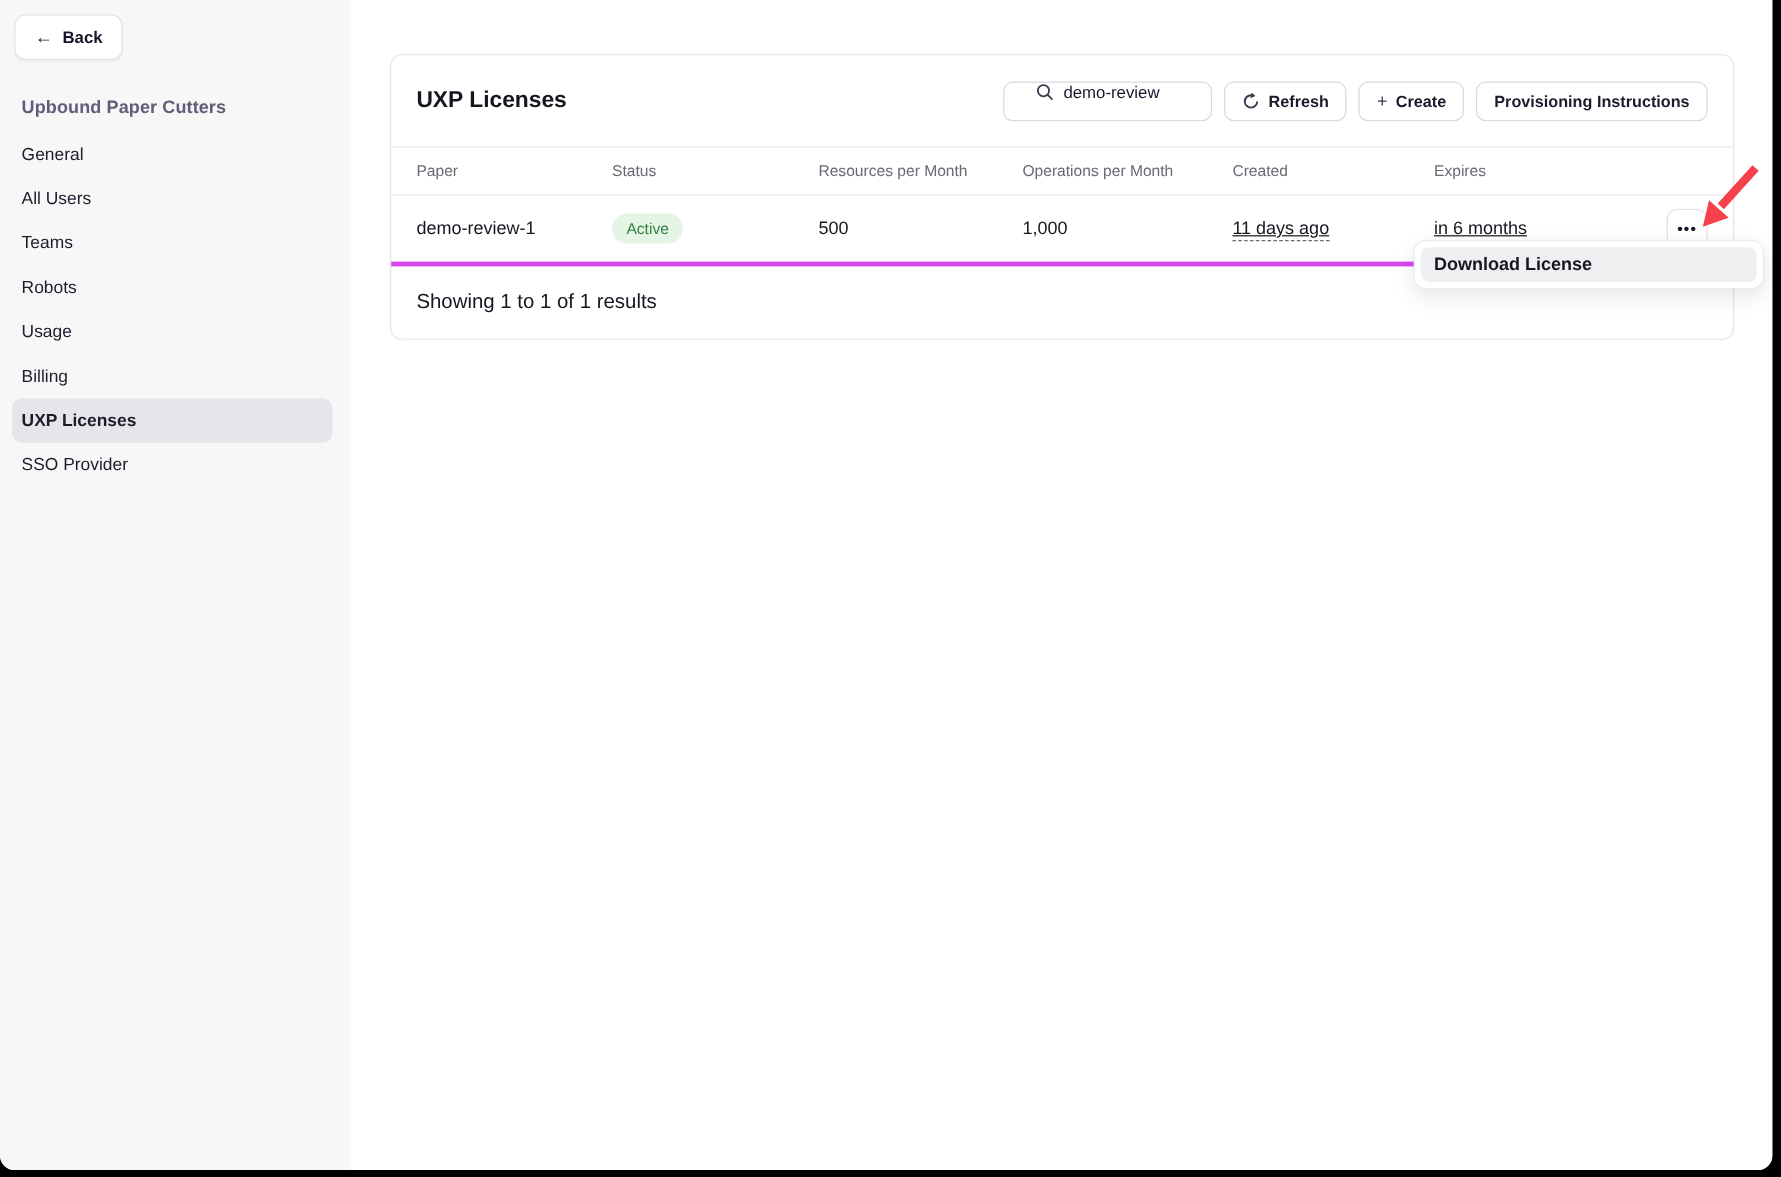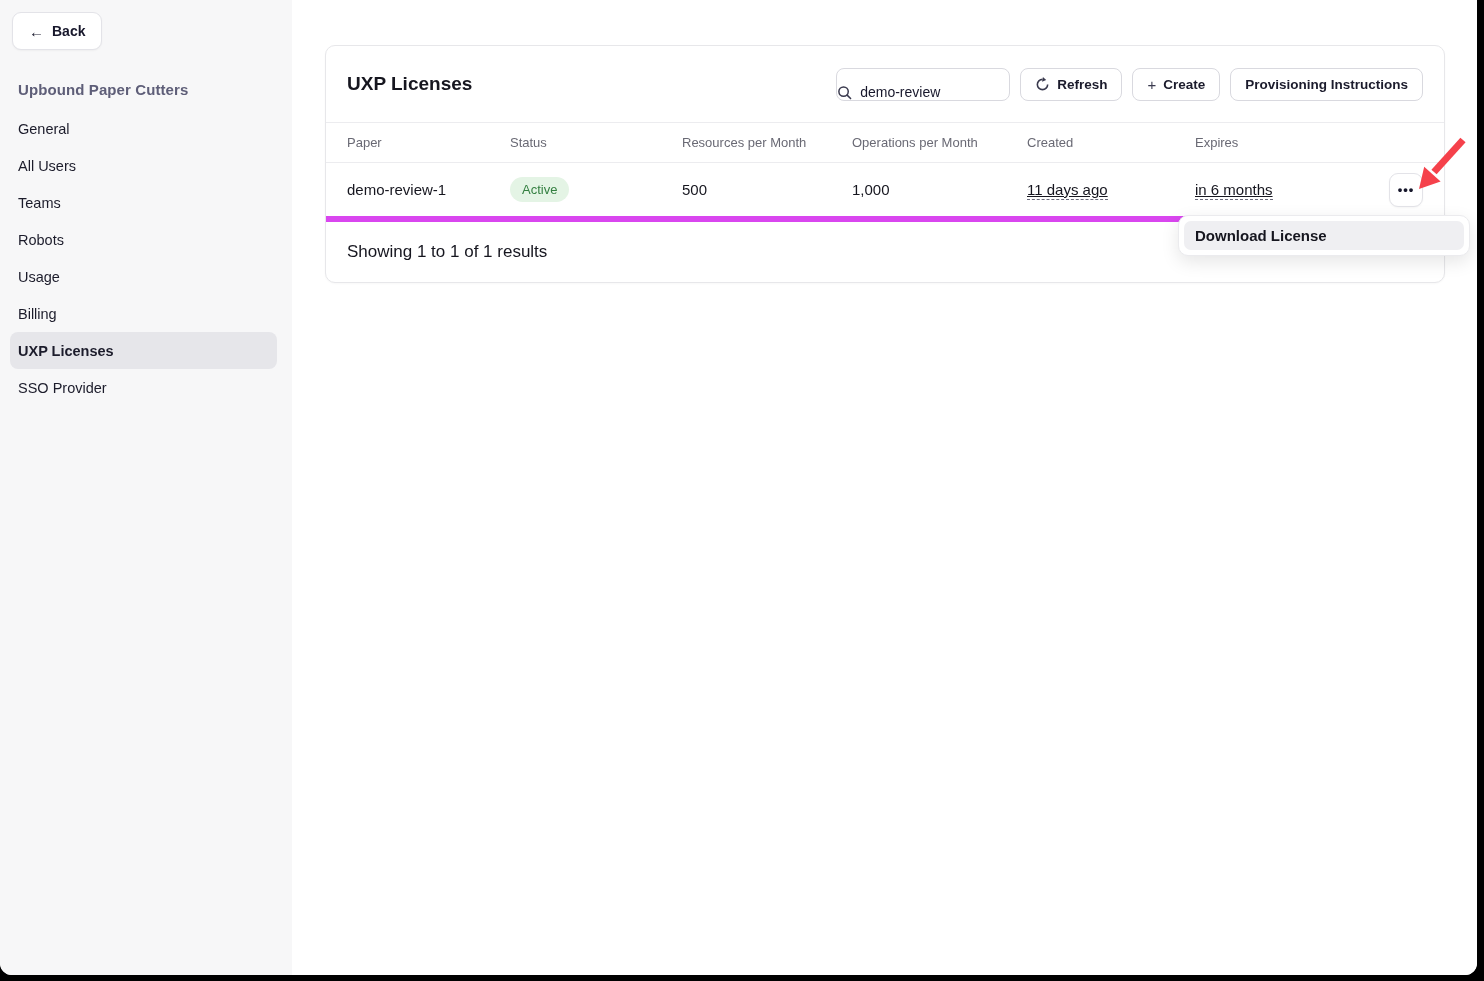--- a/index.html
+++ b/index.html
@@ -71,23 +71,23 @@
   }
   .card-header {
     height: 77px;
     padding: 0 21px;
     display: flex; align-items: center; justify-content: space-between;
     border-bottom: 1px solid #ececef;
   }
   .card-title { font-size: 19px; font-weight: 700; color: #16161f; }
   .header-controls { display: flex; align-items: center; gap: 10px; }
   .search-box {
-    display: flex; align-items: flex-end; gap: 8px;
+    display: flex; align-items: flex-start; gap: 8px;
     width: 174px; height: 33px;
-    padding: 0 0;
+    padding: 0 26px;
     border: 1px solid #d9d9df;
     border-radius: 8px;
     background: #fff;
   }
   .search-box svg { flex-shrink: 0; }
   .search-box input {
     border: none; outline: none; width: 100%;
     font-size: 14px; color: #17172b;
     font-family: "Liberation Sans", "DejaVu Sans", sans-serif;
     background: transparent;
@@ -110,21 +110,21 @@
     align-items: center;
     padding: 0 21px;
   }
   .tbl-header {
     height: 40px;
     border-bottom: 1px solid #ececef;
     font-size: 13px; color: #696974;
   }
   .tbl-row {
     height: 59px;
-    border-bottom: 6px solid #d946ef;
+    border-bottom: 4px solid #d946ef;
     font-size: 15px; color: #16161f;
   }
   .badge {
     display: inline-block;
     padding: 5px 12px;
     background: #e4f4e5;
     color: #337f40;
     border-radius: 13px;
     font-size: 13px;
     justify-self: start;
@@ -152,21 +152,21 @@
   }
   .tbl-footer {
     height: 60px;
     padding: 0 21px;
     display: flex; align-items: center;
     font-size: 17px; color: #16161f;
   }
   
   .context-menu {
     position: absolute;
-    left: 886px; top: 215px;
+    left: 886px; top: 200px;
     width: 292px;
     background: #fff;
     border: 1px solid #ebebee;
     border-radius: 10px;
     box-shadow: 0 6px 18px rgba(0,0,0,0.10);
     padding: 5px;
     z-index: 20;
   }
   .context-menu-item {
     height: 29px;

